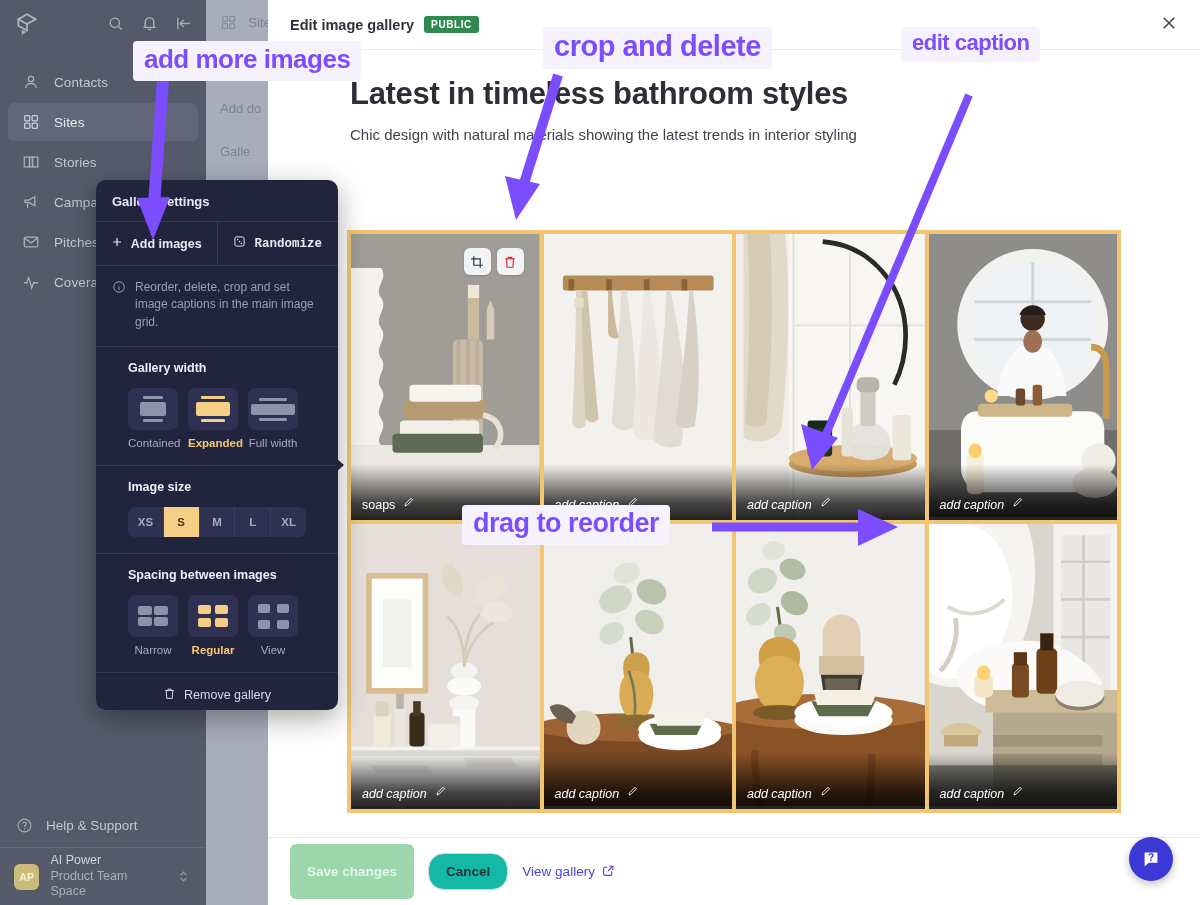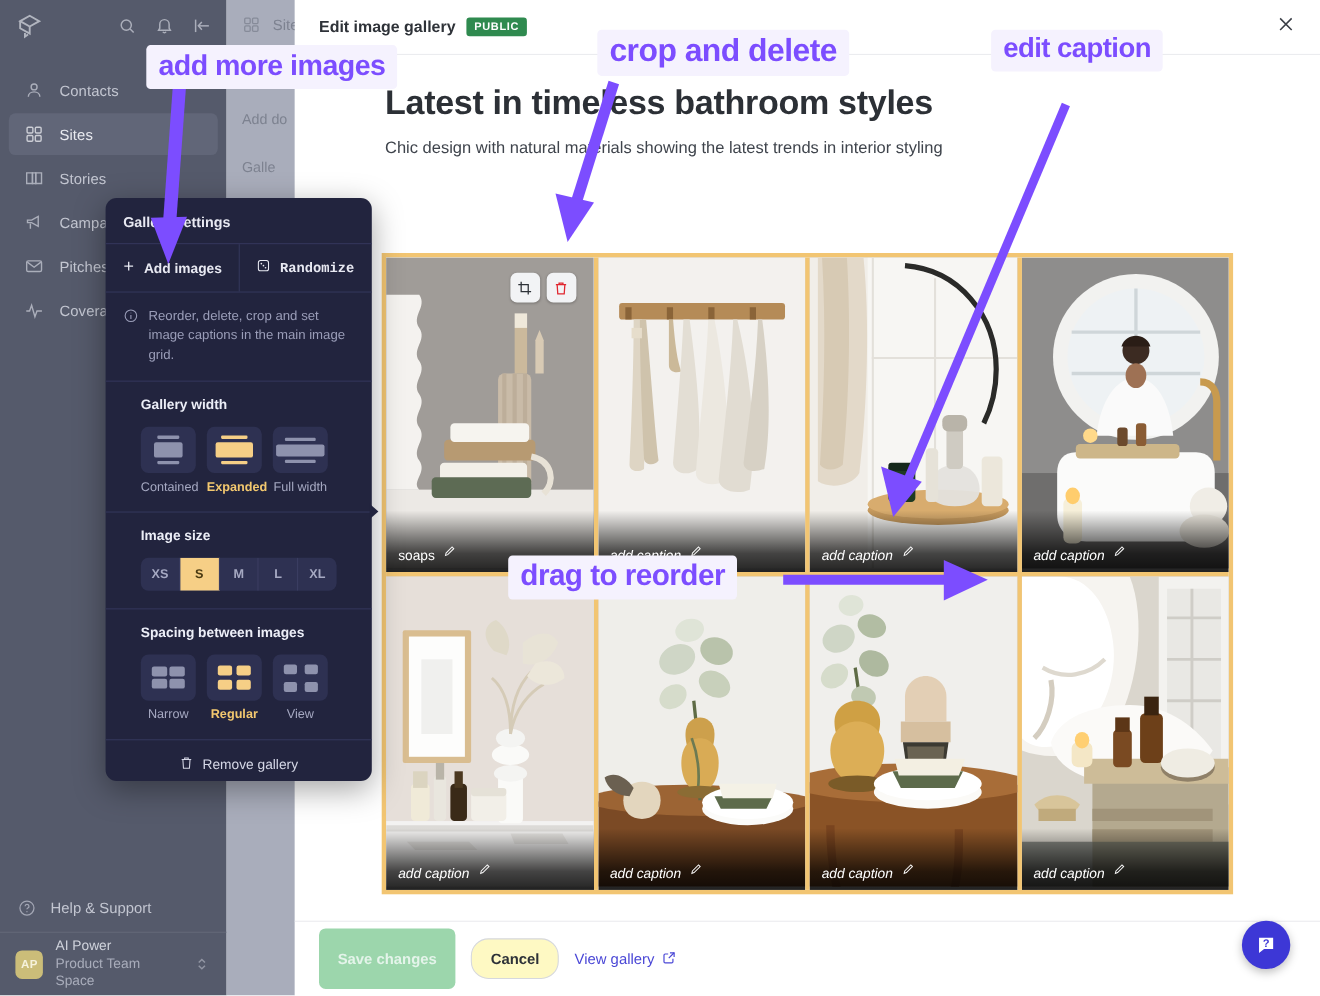--- a/index.html
+++ b/index.html
@@ -127,21 +127,21 @@
   #modal-footer {
     flex: 0 0 68px; border-top: 1px solid #ebecef;
     display: flex; align-items: center; gap: 14px; padding: 0 22px;
   }
   #save-btn {
     background: #9cd6ac; color: #e4f4ea; border: none; border-radius: 6px;
     font-size: 13.5px; font-weight: 600; padding: 20px 17px;
     font-family: inherit;
   }
   #cancel-btn {
-    background: #fef9c3; color: #2e3238; border: 1px solid #d6d8dd;
+    background: #14b8a6; color: #2e3238; border: 1px solid #d6d8dd;
     border-radius: 16px; font-size: 13.5px; font-weight: 600; padding: 10px 17px;
     font-family: inherit;
   }
   #view-gallery {
     color: #4a47d6; font-size: 13.5px; font-weight: 400;
     display: flex; align-items: center; gap: 7px; text-decoration: none;
   }
 
   
   #settings-panel {
@@ -202,21 +202,21 @@
 
   
   #annotations { position: absolute; inset: 0; pointer-events: none; }
   .ann-label {
     position: absolute; background: #f5f2fe; color: #7c4dff;
     font-weight: 700; padding: 3px 11px 6px 11px; border-radius: 4px;
     white-space: nowrap; letter-spacing: -.5px;
   }
   #ann-add { left: 133px; top: 41px; font-size: 26px; }
   #ann-crop { left: 543px; top: 27px; font-size: 29px; }
-  #ann-caption { left: 901px; top: 27px; font-size: 25px; }
+  #ann-caption { left: 901px; top: 27px; font-size: 22px; }
   #ann-drag { left: 462px; top: 505px; font-size: 27px; }
 
   
   #help-fab {
     position: absolute; right: 27px; bottom: 24px; width: 44px; height: 44px;
     border-radius: 50%; background: #3d37d6;
     display: flex; align-items: center; justify-content: center;
     box-shadow: 0 3px 9px rgba(0,0,0,.26);
   }
 </style>

